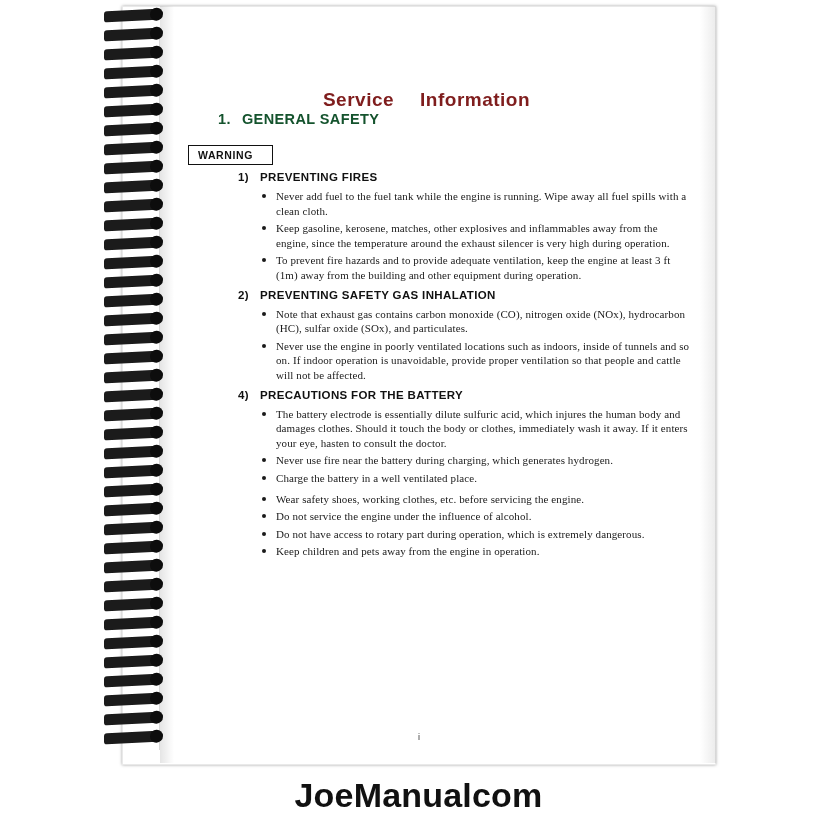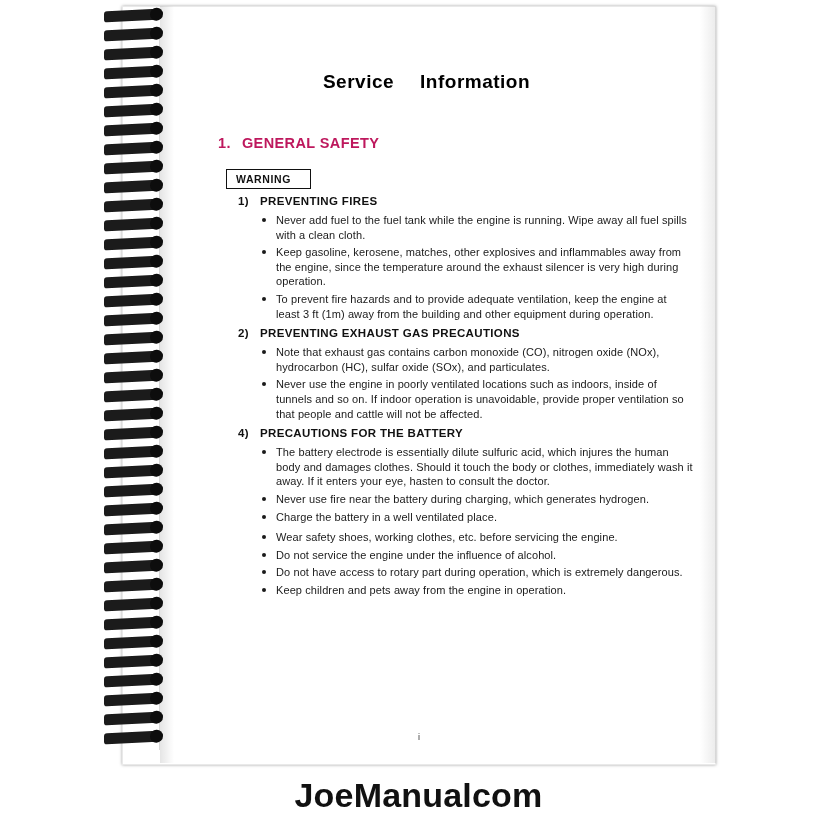--- a/index.html
+++ b/index.html
@@ -76,43 +76,42 @@
     width: 28px;
     height: 757px;
     background: #ffffff;
   }
 
   .doc-title {
     text-align: center;
     font-size: 19px;
     font-weight: bold;
     letter-spacing: 0.5px;
-    color: #000000;
-    margin-top: 44px;
+    color: #7f1d1d;
+    margin-top: 62px;
   }
   .doc-title .gap {
     display: inline-block;
     width: 26px;
   }
 
   .section-heading {
     font-size: 14.5px;
     font-weight: bold;
-    color: #be185d;
-    margin-top: 42px;
+    color: #14532d;
     margin-left: 58px;
     letter-spacing: 0.4px;
   }
   .section-heading .num {
     margin-right: 11px;
   }
 
   .warning-box {
     display: inline-block;
-    margin-left: 66px;
+    margin-left: 28px;
     margin-top: 18px;
     padding: 3px 19px 3px 9px;
     border: 1.6px solid #111;
     font-size: 10.5px;
     font-weight: bold;
     letter-spacing: 0.6px;
     color: #111;
   }
 
   .stop-line {
@@ -135,20 +134,21 @@
     letter-spacing: 0.35px;
   }
   .sub-title .idx {
     display: inline-block;
     width: 22px;
   }
   .bullets {
     margin: 6px 0 0 22px;
     padding: 0;
     list-style: none;
+    font-family: Liberation Serif, serif;
   }
   .bullets li {
     position: relative;
     padding-left: 16px;
     margin-bottom: 3px;
     font-size: 11px;
     line-height: 14.6px;
     color: #1a1a1a;
     max-width: 430px;
     letter-spacing: 0.1px;
@@ -234,21 +234,21 @@
         <ul class="bullets">
           <li><span class="dot"></span><span>Never add fuel to the fuel tank while the engine is running.  Wipe away all fuel spills with a clean cloth.</span></li>
           <li><span class="dot"></span><span>Keep gasoline, kerosene, matches, other explosives and inflammables away from the engine, since the temperature around the exhaust silencer is very high during operation.</span></li>
           <li><span class="dot"></span><span>To prevent fire hazards and to provide adequate ventilation, keep the engine at least 3 ft (1m) away from the building and other equipment during operation.</span></li>
         </ul>
       </div>
 
       
       <div class="subsection">
         <div class="sub-title">
-          <span class="idx">2)</span><span>PREVENTING EXHAUST GAS PRECAUTIONS</span>
+          <span class="idx">2)</span><span>PREVENTING SAFETY GAS INHALATION</span>
         </div>
         <ul class="bullets">
           <li><span class="dot"></span><span>Note that exhaust gas contains carbon monoxide (CO), nitrogen oxide (NOx), hydrocarbon (HC), sulfar oxide (SOx), and particulates.</span></li>
           <li><span class="dot"></span><span>Never use the engine in poorly ventilated locations such as indoors, inside of tunnels and so on.  If indoor operation is unavoidable, provide proper ventilation so that people and cattle will not be affected.</span></li>
         </ul>
       </div>
 
       
       <div class="subsection">
       </div>

